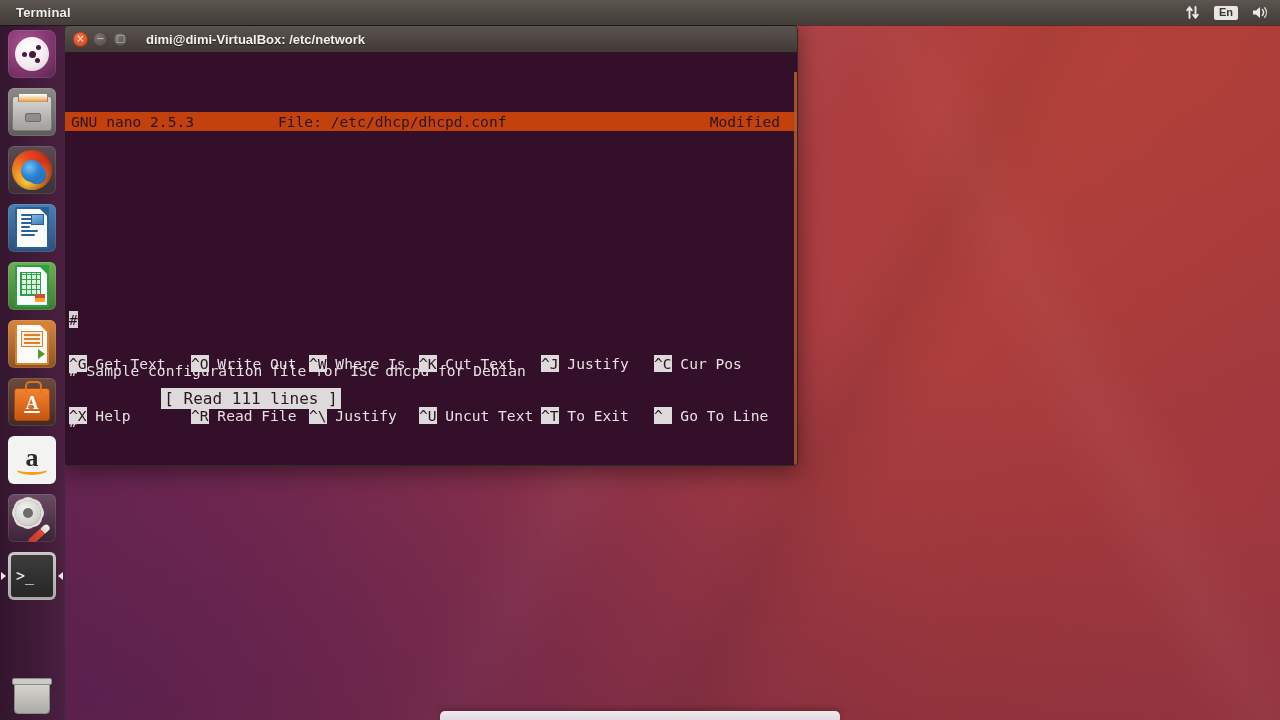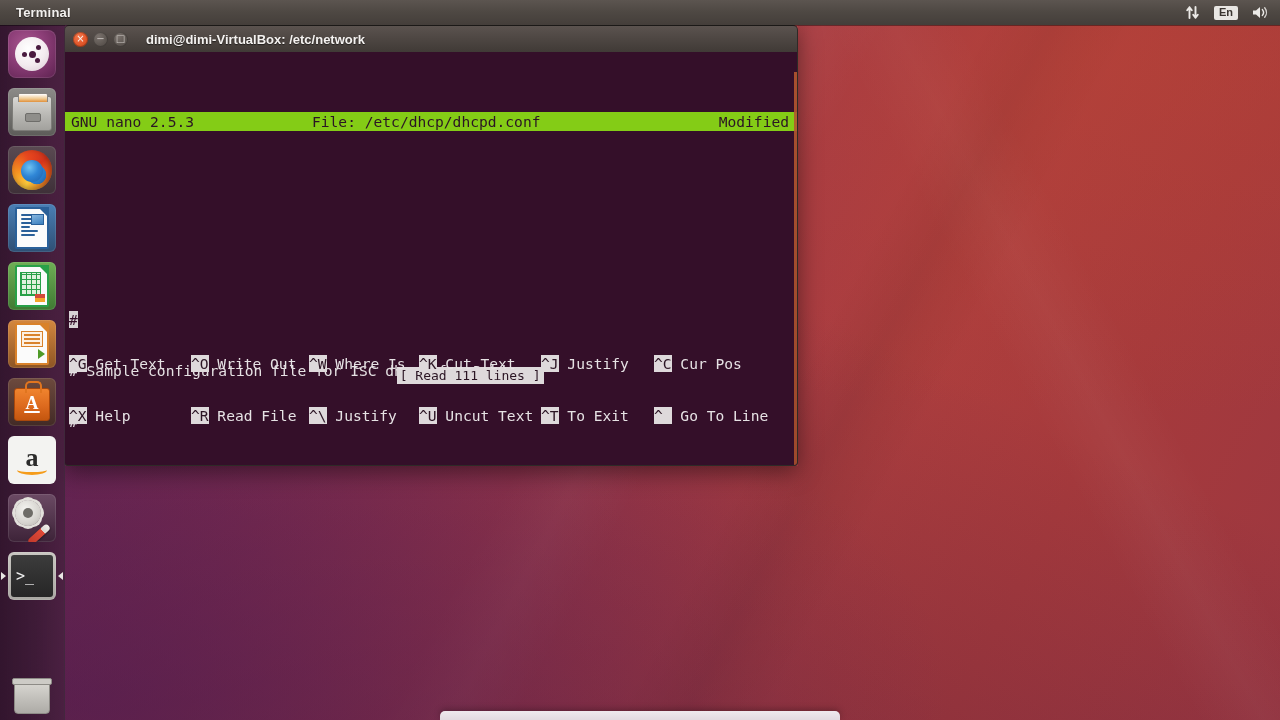--- a/index.html
+++ b/index.html
@@ -455,51 +455,52 @@
     padding: 0;
     font-family: "DejaVu Sans Mono", monospace;
     font-size: 14.6px;
     line-height: 17.1px;
     color: #e6e2e4;
     white-space: pre;
   }
 
   
   #nano-titlebar {
-    background: #84cc16;
+    background: #c2410c;
     color: #2b1524;
     height: 19px;
     line-height: 19px;
     display: flex;
     white-space: pre;
     font-size: 14.6px;
     margin-top: 9px;
+    gap: 18px;
   }
   #nano-title-version { padding-left: 6px; }
-  #nano-title-file { margin-left: 118px; }
-  #nano-title-modified { margin-left: auto; padding-right: 8px; }
+  #nano-title-file { margin-left: 66px; }
+  #nano-title-modified { margin-left: auto; padding-right: 17px; }
 
   
   #nano-text {
     padding-left: 4px;
     padding-top: 94px;
   }
   .code-line { height: 17.1px; }
   .cursor-cell {
     background: #d7d3d5;
     color: #340f29;
   }
 
   
   #nano-status-row {
     position: absolute;
     left: 0; right: 0;
-    bottom: 64px;
-    text-align: center;
-    font-size: 13px;
+    bottom: 41px;
+    text-align: left;
+    font-size: 16px;
     line-height: 17px;
   }
   #nano-status-msg {
     background: #ded9db;
     color: #2b1524;
     padding: 1px 3px;
     white-space: pre;
   }
 
   

